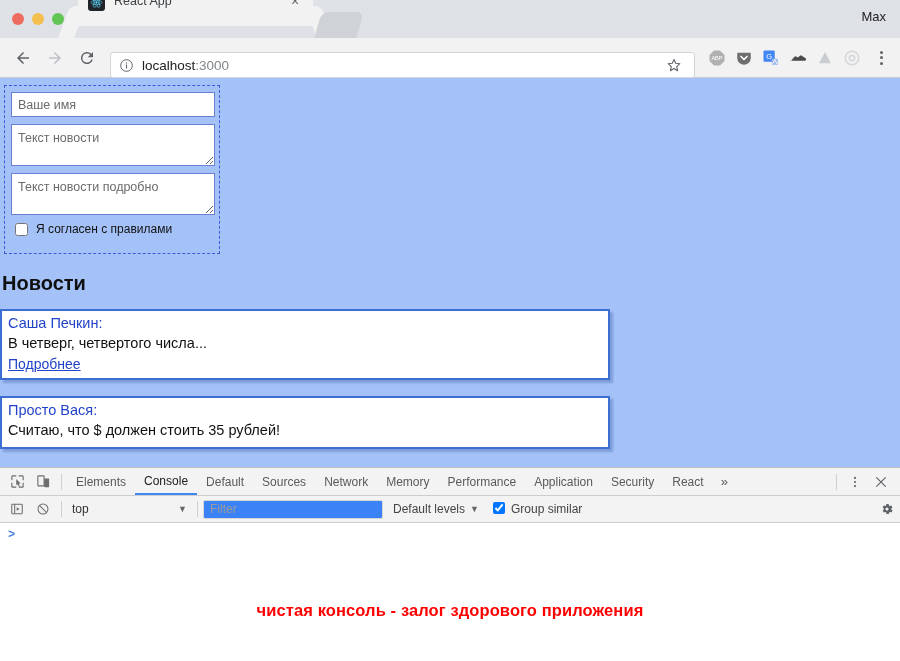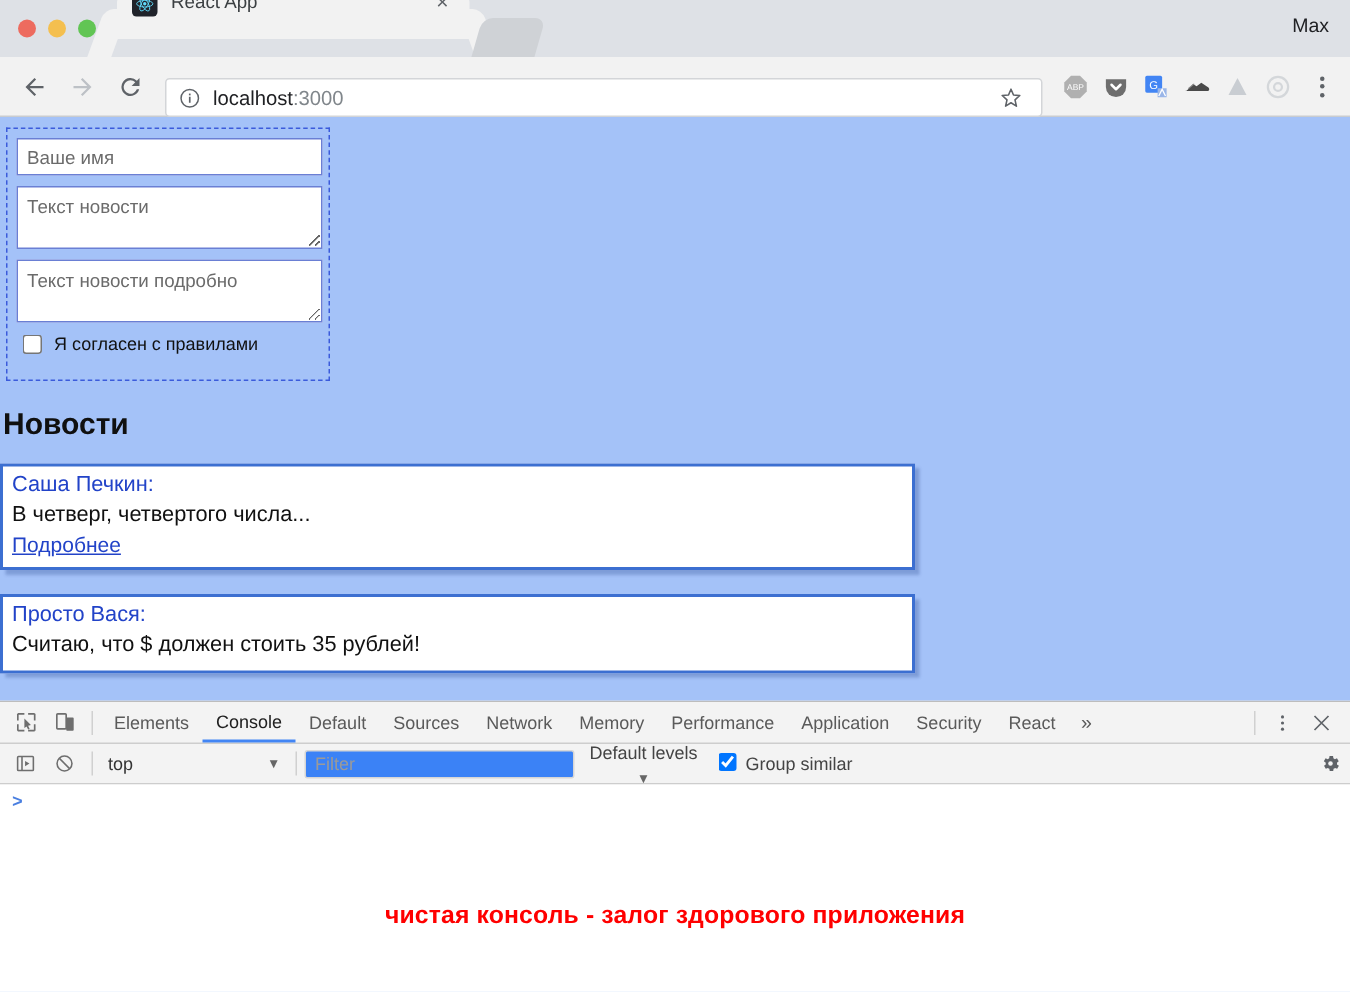--- a/index.html
+++ b/index.html
@@ -279,21 +279,21 @@
     border: 1px solid #d6d6d6;
     border-radius: 2px;
     font-family: "Liberation Sans", sans-serif;
     font-size: 12px;
     color: #333;
     padding: 0 6px;
     outline: none;
     margin-right: 10px;
   }
   .filter-input::placeholder { color: #9a9a9a; opacity: 1; }
-  .levels { display: flex; align-items: center; gap: 5px; cursor: pointer; margin-right: 14px; flex-direction: column; }
+  .levels { display: flex; align-items: center; gap: 5px; cursor: pointer; margin-right: 14px; }
   .grp { display: flex; align-items: flex-start; gap: 6px; cursor: pointer; }
   .grp input { width: 12px; height: 12px; margin: 0; cursor: pointer; }
   .gear { margin-left: auto; margin-right: 6px; cursor: pointer; display: flex; }
 
   .console-body { flex: 1; background: #fff; position: relative; overflow: hidden; }
   .prompt {
     display: flex; align-items: flex-start;
     padding: 5px 0 0 8px;
     font-family: "Liberation Mono", monospace;
     font-size: 12px;

